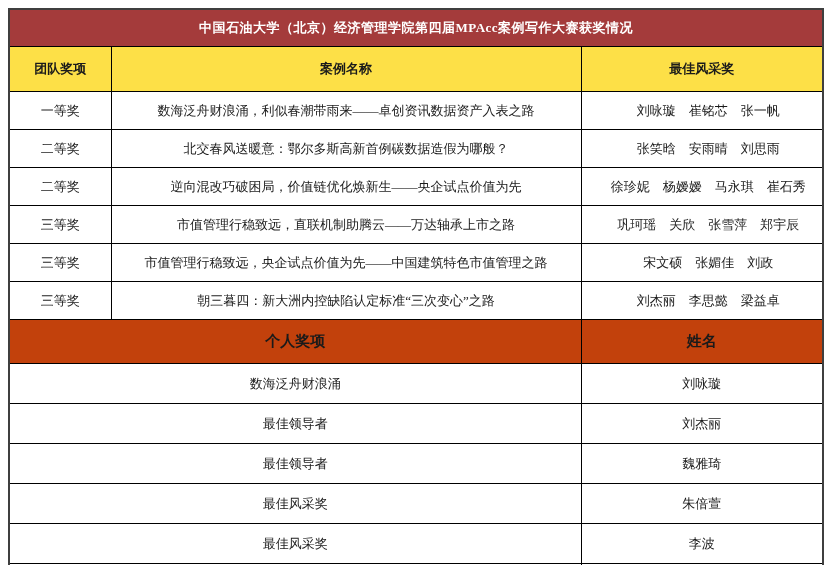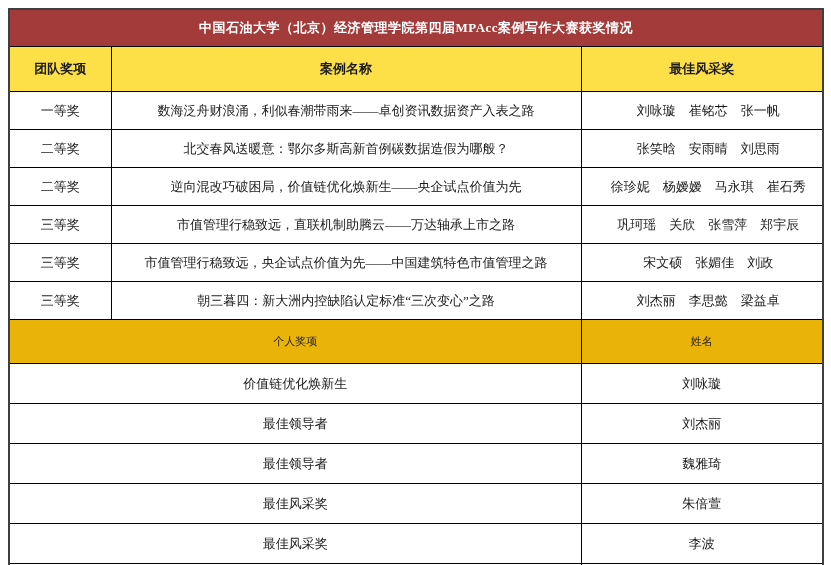--- a/index.html
+++ b/index.html
@@ -41,23 +41,23 @@
     font-weight: bold;
     font-size: 13.5px;
     height: 42px;
   }
   .team-row td { height: 35px; }
   .members-cell {
     text-align: center;
     padding-left: 14px;
   }
   .section-head td {
-    background: #eab308;
-    font-weight: normal;
-    font-size: 11px;
+    background: #c2410c;
+    font-weight: bold;
+    font-size: 15px;
     height: 41px;
   }
   .ind-row td { height: 37px; }
 </style>
 </head>
 <body>
 
 <table class="award-table">
   <colgroup>
     <col style="width:102px">
@@ -106,21 +106,21 @@
     <td>朝三暮四：新大洲内控缺陷认定标准“三次变心”之路</td>
     <td class="members-cell">刘杰丽　李思懿　梁益卓</td>
   </tr>
 
   <tr class="section-head">
     <td colspan="2">个人奖项</td>
     <td>姓名</td>
   </tr>
 
   <tr class="ind-row">
-    <td colspan="2">价值链优化焕新生</td>
+    <td colspan="2">数海泛舟财浪涌</td>
     <td>刘咏璇</td>
   </tr>
   <tr class="ind-row">
     <td colspan="2">最佳领导者</td>
     <td>刘杰丽</td>
   </tr>
   <tr class="ind-row">
     <td colspan="2">最佳领导者</td>
     <td>魏雅琦</td>
   </tr>

